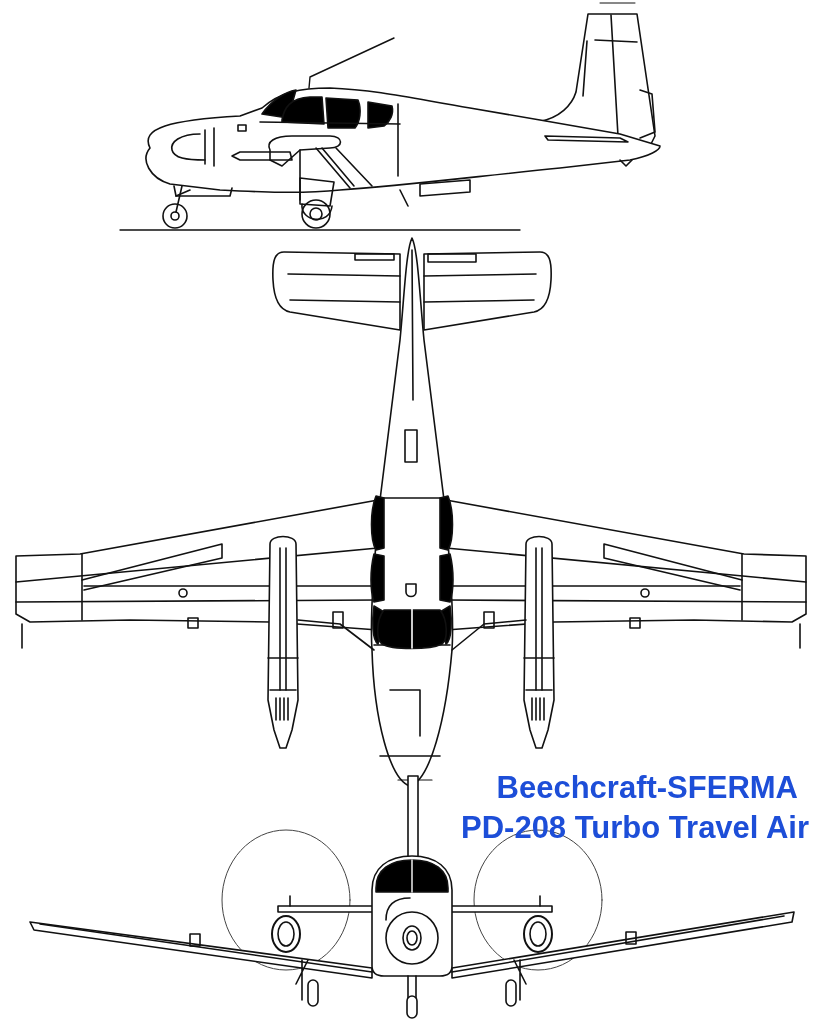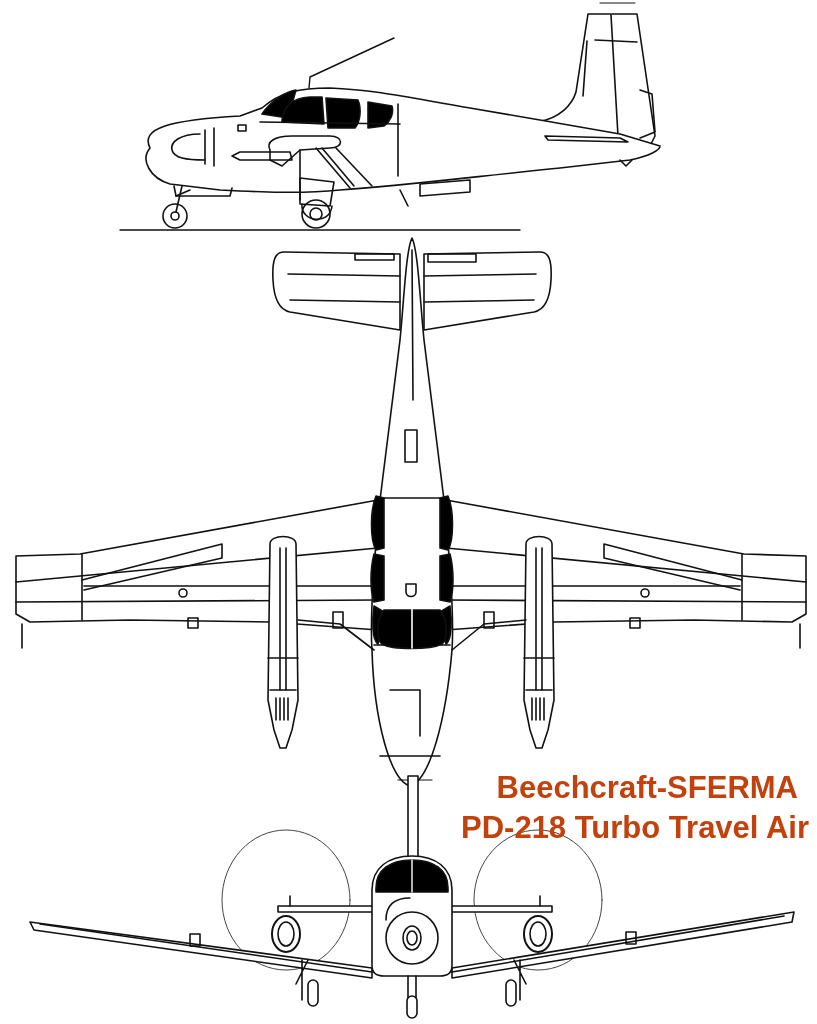--- a/index.html
+++ b/index.html
@@ -1,18 +1,18 @@
 <!DOCTYPE html>
 <html><head>
   <meta charset="utf-8">
   <style>
     html, body { margin: 0; padding: 0; background: #ffffff; }
     body { width: 817px; height: 1024px; position: relative; overflow: hidden; }
     #drawing { position: absolute; left: 0; top: 0; width: 817px; height: 1024px; }
-    .title-block { position: absolute; right: 8px; top: 768px; text-align: right; color: #c2410c;
+    .title-block { position: absolute; right: 8px; top: 768px; text-align: right; color: #1d4ed8;
       font-family: "Liberation Sans", sans-serif; font-weight: bold; font-size: 31px; line-height: 40px; }
     .title-line1 { padding-right: 11px; }
     svg * { vector-effect: non-scaling-stroke; }
   </style>
 </head>
 <body>
 
 <svg id="drawing" viewBox="0 0 817 1024" xmlns="http://www.w3.org/2000/svg" fill="none" stroke="#111" stroke-width="1.6" stroke-linejoin="round" stroke-linecap="round">
 
   <g>
@@ -172,14 +172,14 @@
     <rect x="308" y="980" width="10" height="26" rx="5" fill="#fff"></rect>
     <path d="M520,960 L520,1000 M514,960 L526,984"></path>
     <rect x="506" y="980" width="10" height="26" rx="5" fill="#fff"></rect>
     <path d="M408,976 L408,1000 M416,976 L416,1000"></path>
     <rect x="407" y="996" width="10" height="22" rx="5" fill="#fff"></rect>
   </g>
 </svg>
 
 <div class="title-block">
   <div class="title-line1">Beechcraft-SFERMA</div>
-  <div class="title-line2">PD-218 Turbo Travel Air</div>
+  <div class="title-line2">PD-208 Turbo Travel Air</div>
 </div>
 
 </body></html>

